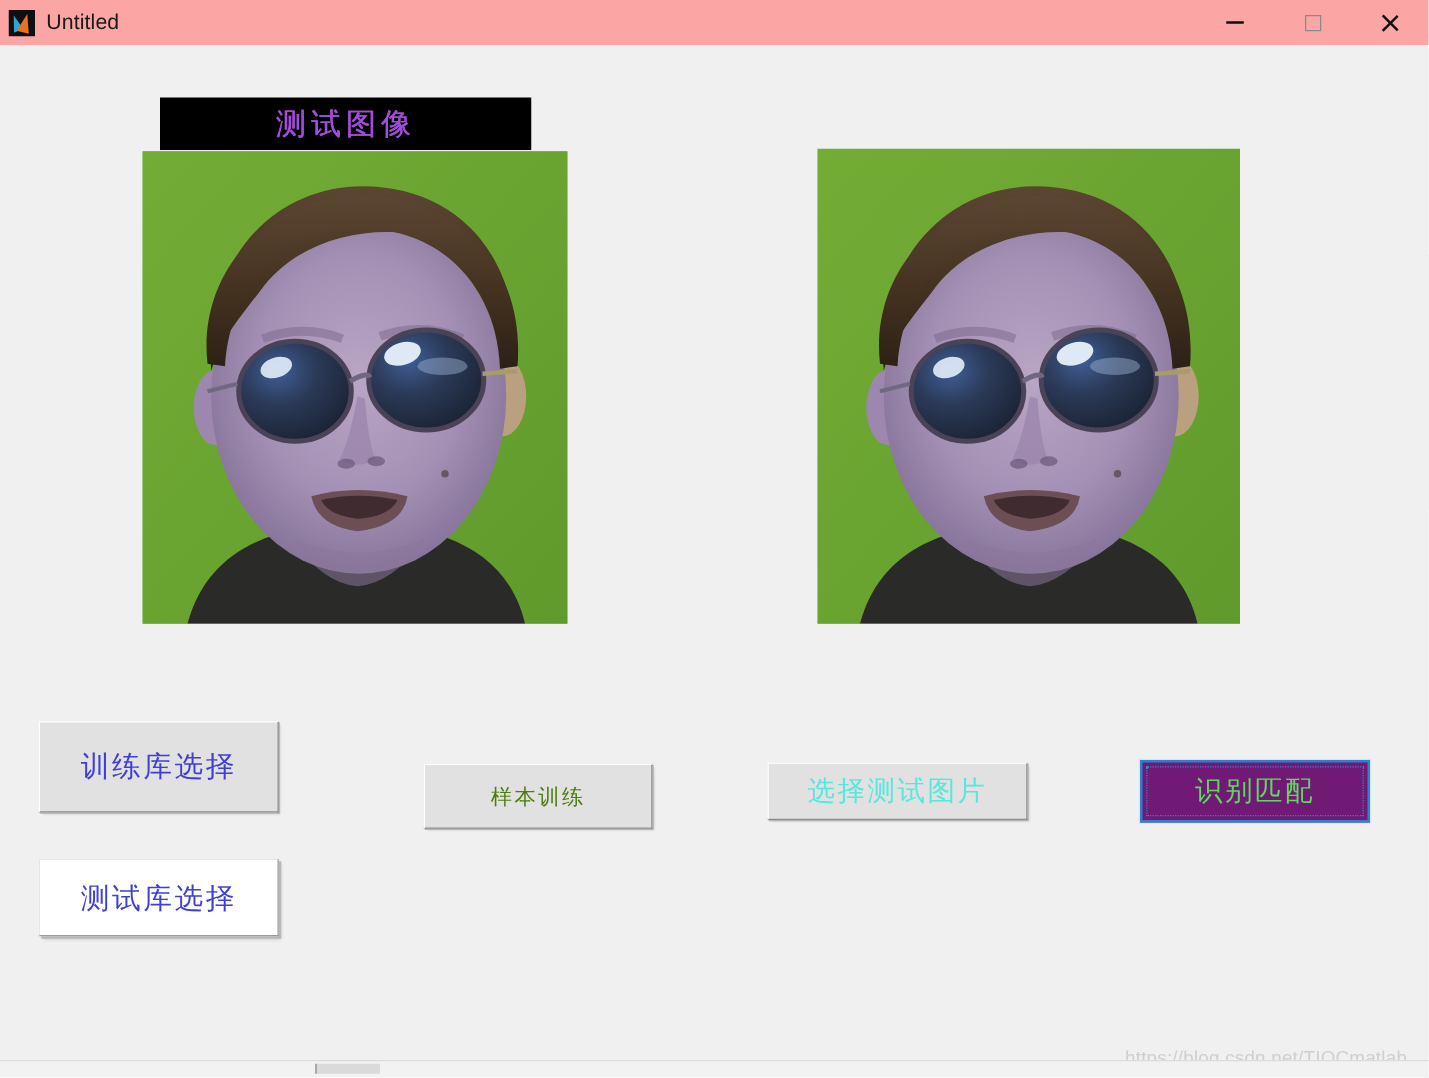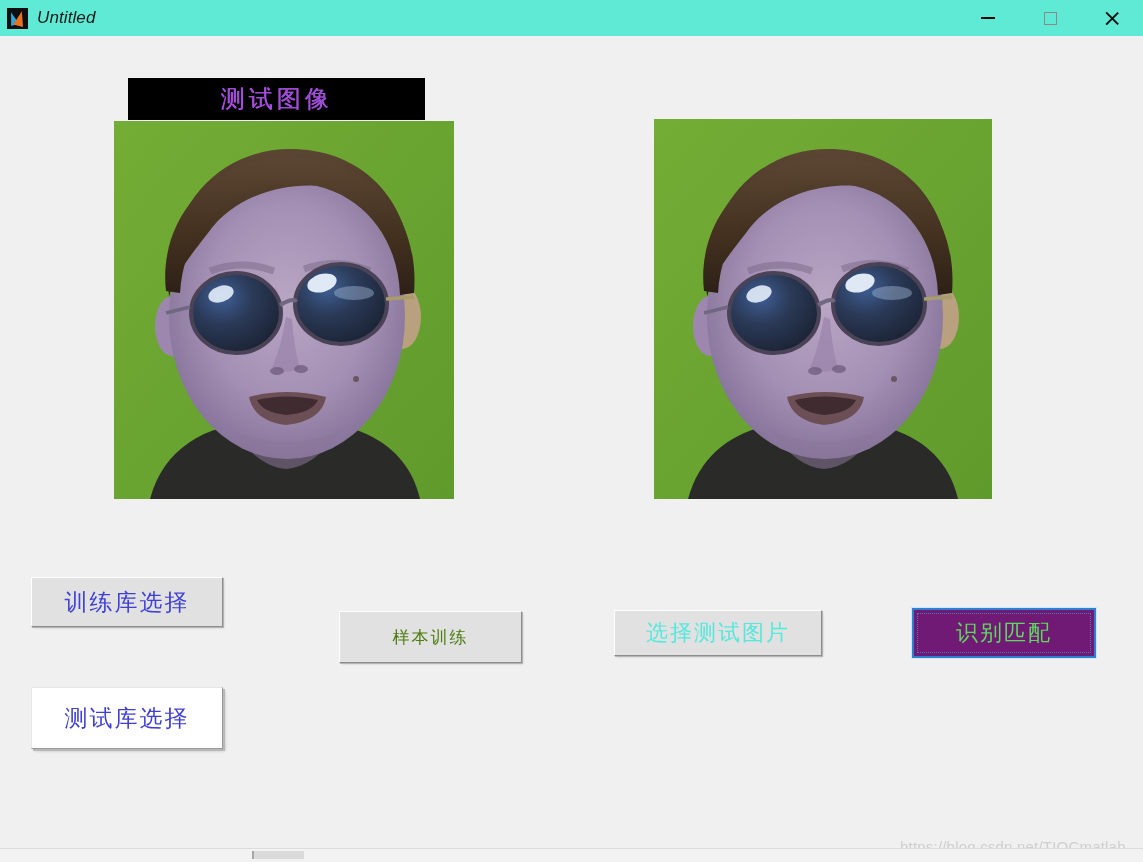--- a/index.html
+++ b/index.html
@@ -12,22 +12,22 @@
     width: 1143px; height: 862px;
     font-family: "Liberation Sans", "DejaVu Sans", sans-serif;
     overflow: hidden;
     position: relative;
   }
 
   
   #titlebar {
     position: absolute; left: 0; top: 0;
     width: 1143px; height: 36px;
-    background: #5eead4;
-    display: flex; align-items: center; font-style: italic;
+    background: #fca5a5;
+    display: flex; align-items: center;
   }
   #app-icon {
     width: 21px; height: 21px;
     margin-left: 7px; margin-right: 9px;
     position: relative;
     background: #0f0f0f;
     flex: 0 0 auto;
   }
   #app-icon .blade-l {
     position: absolute; left: 2px; top: 4px;
@@ -144,21 +144,21 @@
     margin-left: 15px;
   }
   .btn-focus .focus-ring {
     position: absolute;
     left: 3px; right: 3px; top: 3px; bottom: 3px;
     border: 1px dotted #3b7fc4;
     pointer-events: none;
   }
 
   #btn-train-lib {
-    left: 31px; top: 541px; width: 192px; height: 50px;
+    left: 31px; top: 541px; width: 192px; height: 73px;
     color: #3f3fd6; font-size: 23px;
   }
   #btn-test-lib {
     left: 31px; top: 651px; width: 192px; height: 62px;
     color: #3f3fd6; font-size: 23px;
   }
   #btn-sample-train {
     left: 339px; top: 575px; width: 183px; height: 52px;
     color: #4d7c0f; font-size: 17px;
   }

